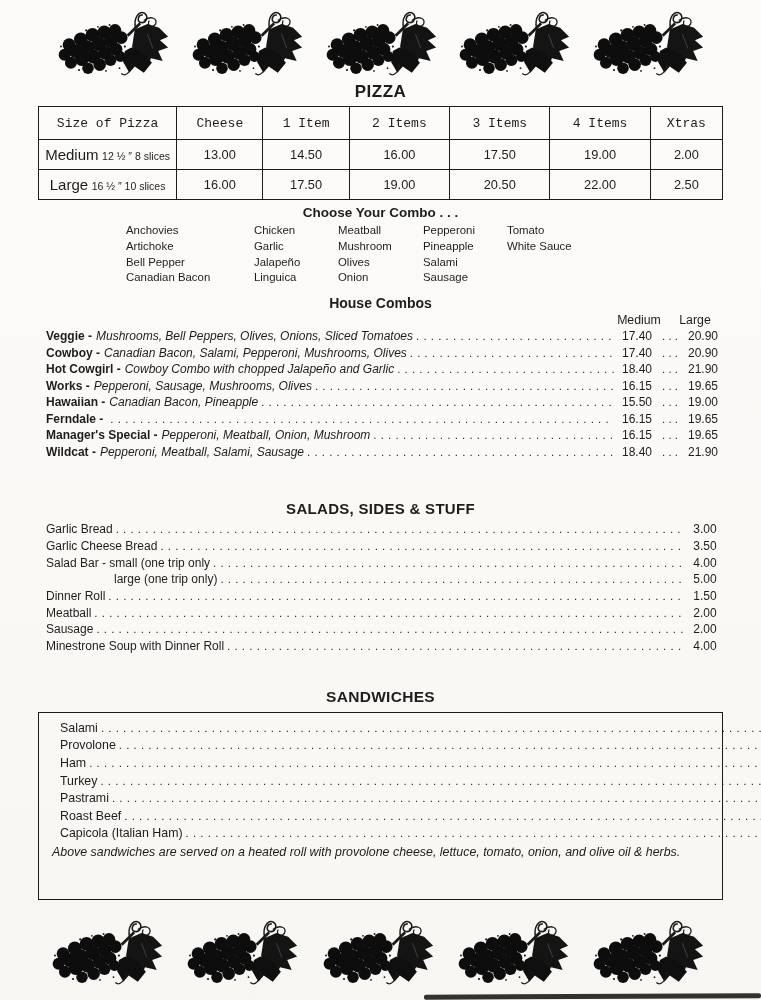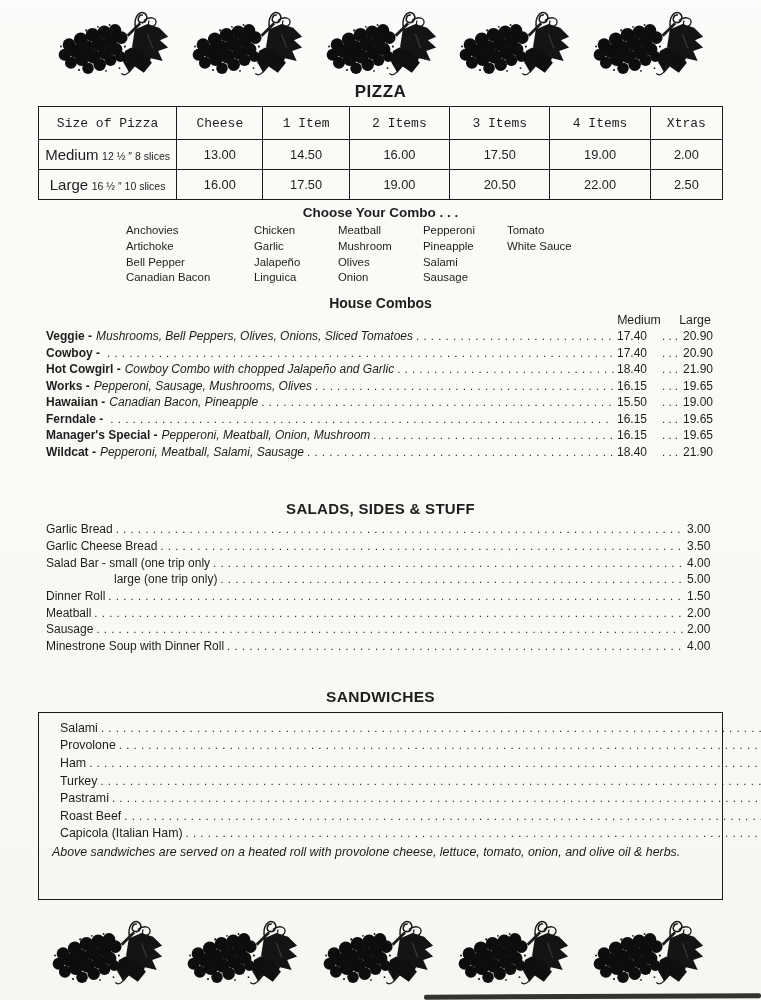--- a/index.html
+++ b/index.html
@@ -92,21 +92,21 @@
     overflow: hidden;
     margin: 0 3px;
     min-width: 8px;
   }
   .dots::after {
     content: ". . . . . . . . . . . . . . . . . . . . . . . . . . . . . . . . . . . . . . . . . . . . . . . . . . . . . . . . . . . . . . . . . . . . . . . . . . . . . . . . . . . . . . . . . . . . . . . . . . . . . . . . . . . . . . . .";
     font-size: 11.5px;
     letter-spacing: 0.5px;
     color: #242424;
   }
-  .price { flex: 0 0 auto; text-align: left; }
+  .price { flex: 0 0 auto; text-align: center; }
 
   
   .size-headers {
     display: flex;
     justify-content: flex-end;
     font-size: 12.3px;
     margin-top: 2px;
   }
   .size-col { width: 56px; text-align: center; }
   .combo-name { font-weight: bold; margin-right: 4px; }
@@ -305,20 +305,21 @@
       <div class="row-line">
         <span class="combo-name">Veggie -</span>
         <span class="combo-desc">Mushrooms, Bell Peppers, Olives, Onions, Sliced Tomatoes</span>
         <span class="dots"></span>
         <span class="price p-med">17.40</span>
         <span class="psep"></span>
         <span class="price p-lg">20.90</span>
       </div>
       <div class="row-line">
         <span class="combo-name">Cowboy -</span>
+        <span class="combo-desc">Canadian Bacon, Salami, Pepperoni, Mushrooms, Olives</span>
         <span class="dots"></span>
         <span class="price p-med">17.40</span>
         <span class="psep"></span>
         <span class="price p-lg">20.90</span>
       </div>
       <div class="row-line">
         <span class="combo-name">Hot Cowgirl -</span>
         <span class="combo-desc">Cowboy Combo with chopped Jalapeño and Garlic</span>
         <span class="dots"></span>
         <span class="price p-med">18.40</span>

